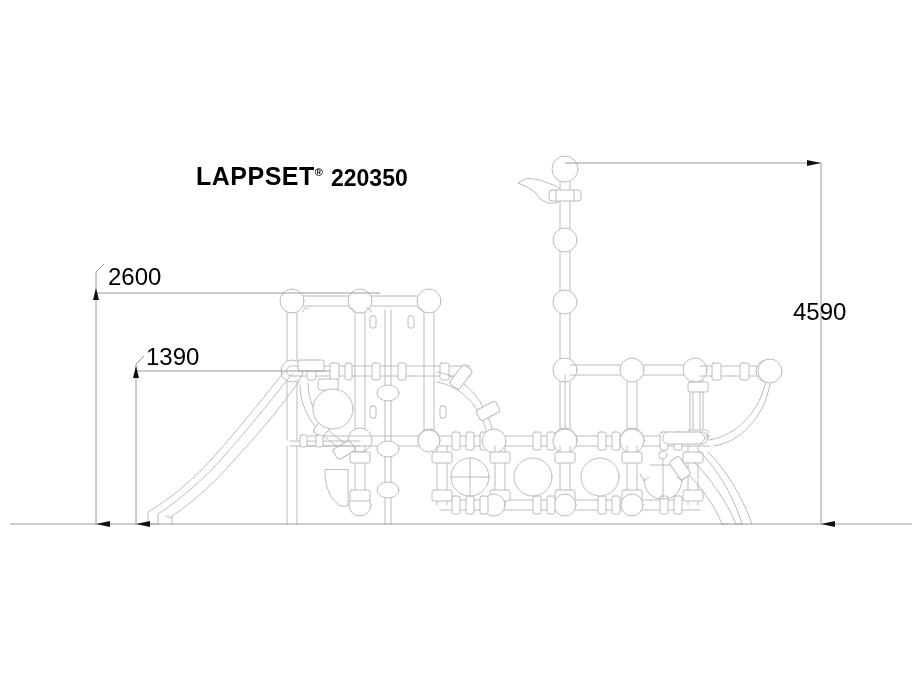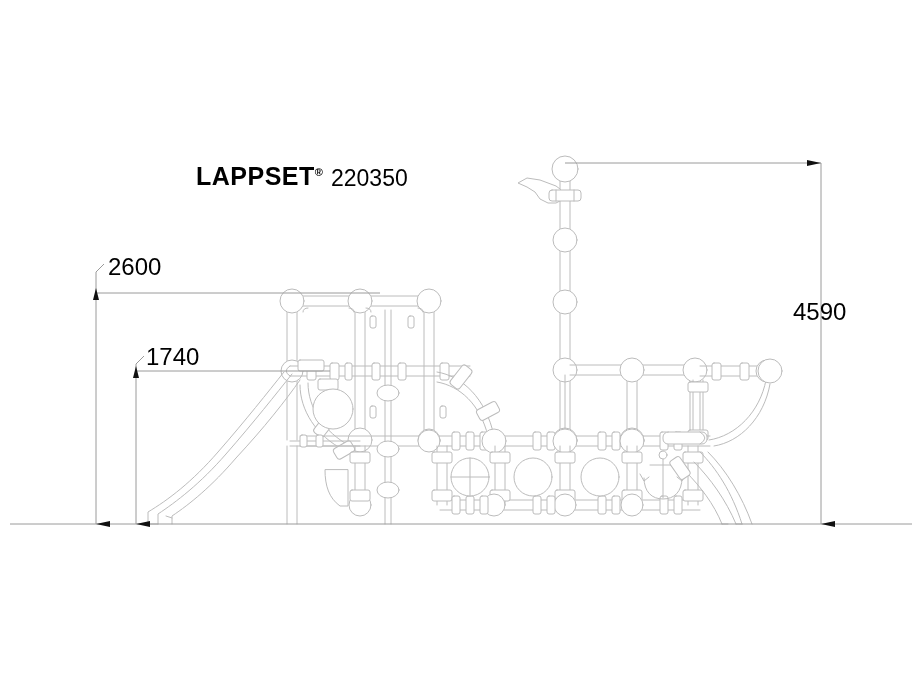--- a/index.html
+++ b/index.html
@@ -33,21 +33,21 @@
     font-size: 25px;
     letter-spacing: 0.5px;
   }
   .brand-reg {
     font-size: 11px;
     font-weight: bold;
     vertical-align: super;
   }
   .model {
     font-size: 23px;
-    font-weight: normal;
+    font-weight: bold;
   }
   .dim-text {
     font-size: 24px;
     font-weight: normal;
   }
 </style>
 </head>
 <body>
 
 <div id="canvas">
@@ -350,17 +350,17 @@
   </svg>
 
   <div class="lbl brand" style="left:196px; top:164px;">
     <span>LAPPSET</span><span class="brand-reg">®</span>
   </div>
 
   <div class="lbl model" style="left:331px; top:167px;">220350</div>
 
   <div class="lbl dim-text" style="left:793px; top:300px;">4590</div>
 
-  <div class="lbl dim-text" style="left:108px; top:255px;">2600</div>
-
-  <div class="lbl dim-text" style="left:146px; top:345px;">1740</div>
+  <div class="lbl dim-text" style="left:108px; top:265px;">2600</div>
+
+  <div class="lbl dim-text" style="left:146px; top:345px;">1390</div>
 
 </div>
 
 </body></html>

